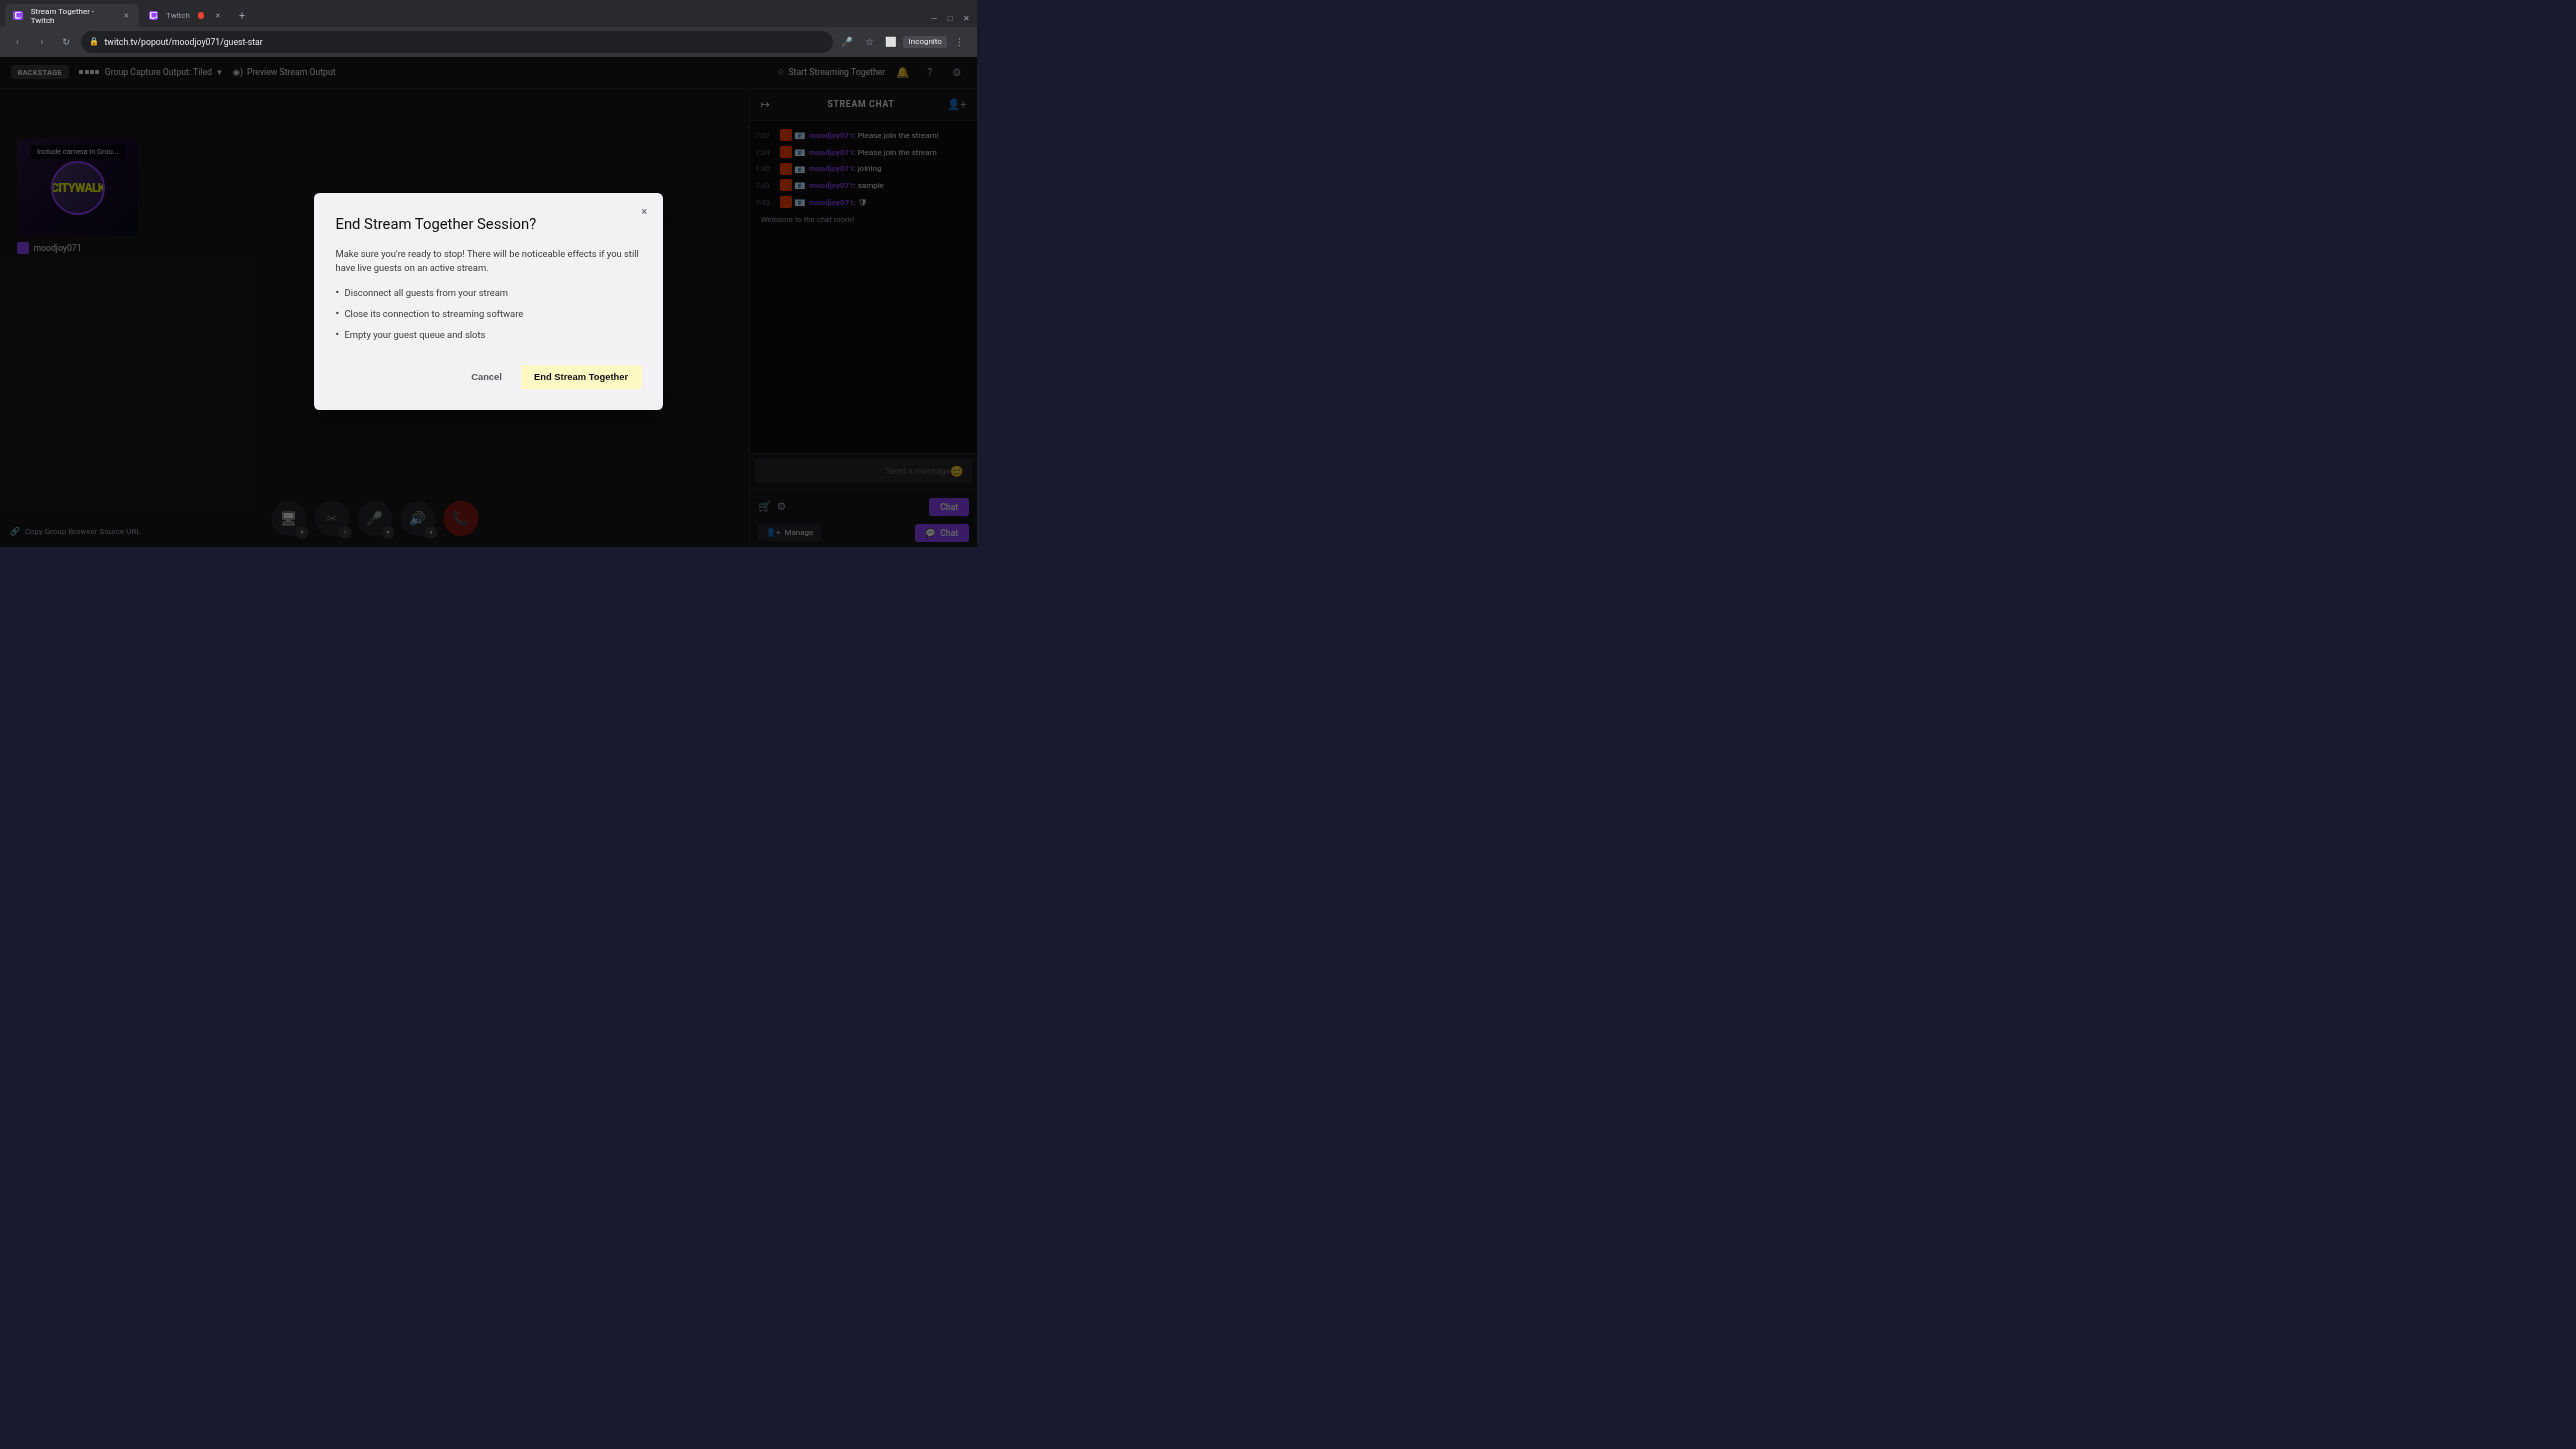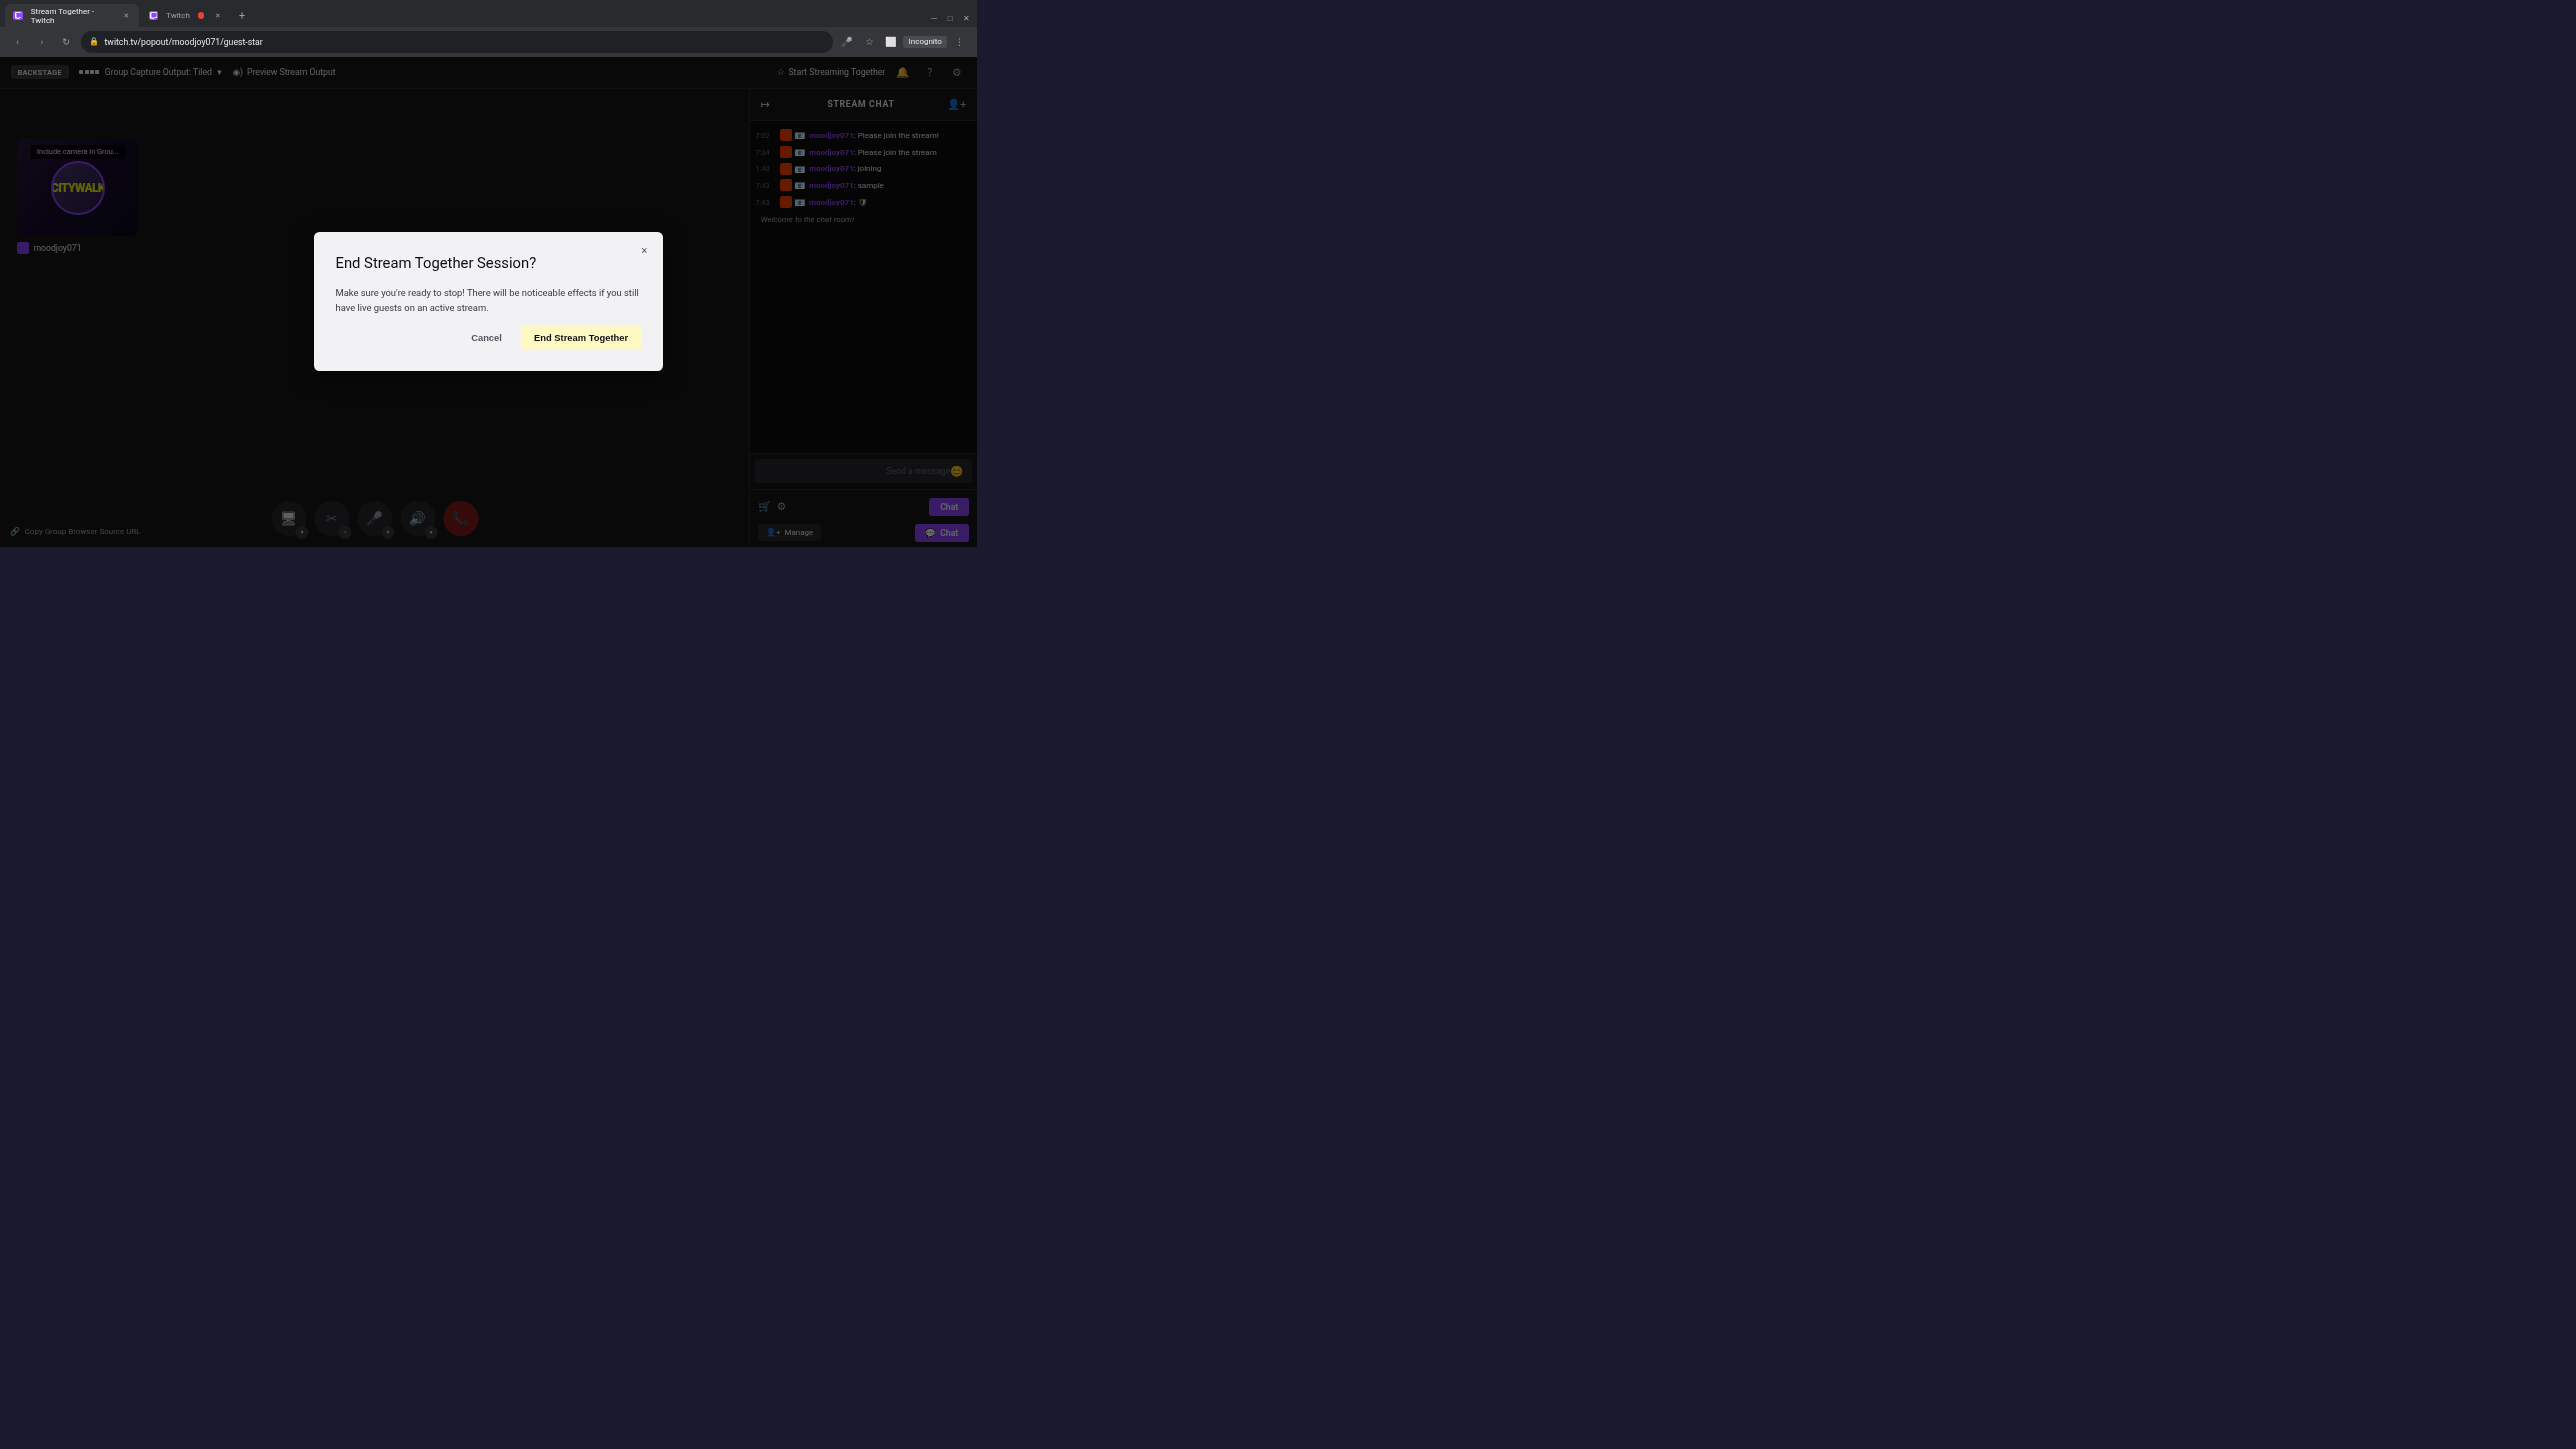--- a/index.html
+++ b/index.html
@@ -880,20 +880,31 @@
       </div>
     </div>
 
     <div class="modal-overlay">
       <div class="modal">
         <div class="modal-close">
           <span>×</span>
         </div>
         <div class="modal-title">End Stream Together Session?</div>
         <div class="modal-description">Make sure you're ready to stop! There will be noticeable effects if you still have live guests on an active stream.</div>
+        <ul class="modal-list">
+          <li>
+            <span>Disconnect all guests from your stream</span>
+          </li>
+          <li>
+            <span>Close its connection to streaming software</span>
+          </li>
+          <li>
+            <span>Empty your guest queue and slots</span>
+          </li>
+        </ul>
         <div class="modal-actions">
           <button class="cancel-btn">Cancel</button>
           <button class="end-stream-btn">End Stream Together</button>
         </div>
       </div>
     </div>
 
   </div>
 </div>
 

